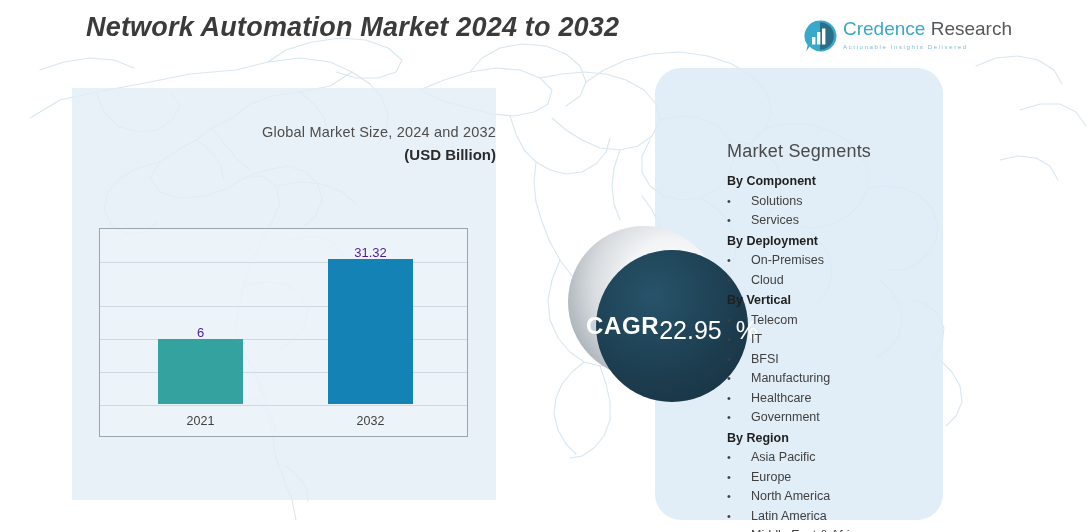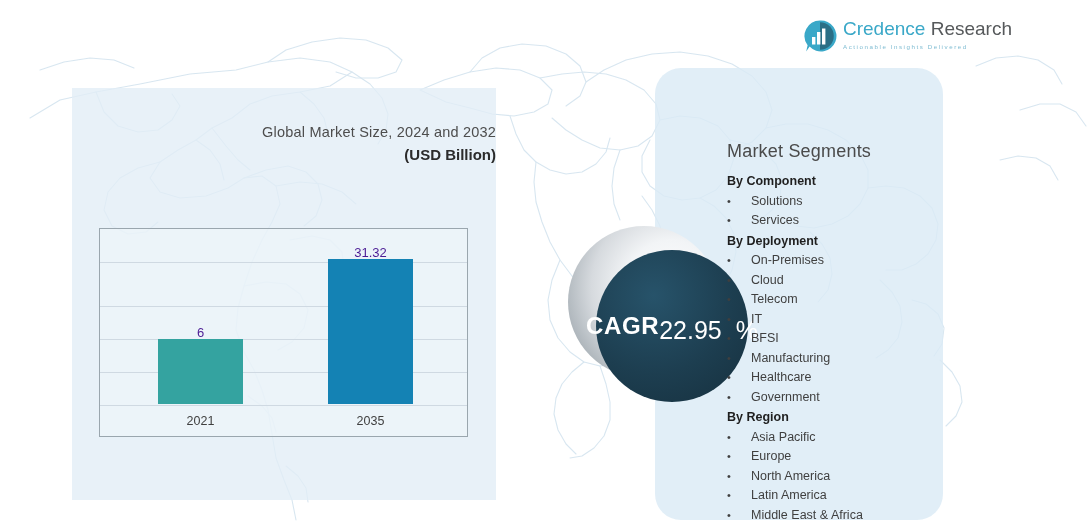--- a/index.html
+++ b/index.html
@@ -146,20 +146,21 @@
         <path d="M248 396 L262 406 L272 418 L276 432"></path>
         <path d="M286 466 L298 476 L306 488 L308 502"></path>
       </g>
     </svg>
   </div>
 
   <div class="left-panel"></div>
 
   <div class="right-panel"></div>
 
+  <div class="title">Network Automation Market 2024 to 2032</div>
 
   <div class="logo">
     <div class="logo-mark">
       <svg viewBox="0 0 34 34" xmlns="http://www.w3.org/2000/svg">
         <path d="M17 1.5 A15.5 15.5 0 1 1 6.6 27.5 L3.2 32.4 L4.6 26.2 A15.5 15.5 0 0 1 17 1.5 Z" fill="#3aa8c8"></path>
         <path d="M17 3.2 A13.8 13.8 0 0 1 17 30.8 Z" fill="#2b6f86"></path>
         <rect x="9" y="18" width="3.4" height="7.5" fill="#ffffff"></rect>
         <rect x="14" y="13" width="3.4" height="12.5" fill="#ffffff"></rect>
         <rect x="19" y="9.5" width="3.4" height="16" fill="#ffffff"></rect>
       </svg>
@@ -183,21 +184,21 @@
     <div class="grid" style="top:176px"></div>
 
     <div class="bars">
 
       <div class="bar bar-teal" style="left:58px;width:85px;height:65px;"></div>
       <div class="bar-val" style="left:58px;width:85px;top:96px;">6</div>
       <div class="bar-cat" style="left:58px;width:85px;">2021</div>
 
       <div class="bar bar-blue" style="left:228px;width:85px;height:145px;"></div>
       <div class="bar-val" style="left:228px;width:85px;top:16px;">31.32</div>
-      <div class="bar-cat" style="left:228px;width:85px;">2035</div>
+      <div class="bar-cat" style="left:228px;width:85px;">2032</div>
     </div>
   </div>
 
   <div class="globe">
     <div class="sphere"></div>
     <div class="cagr-circle">
       <div class="cagr-label">CAGR</div>
       <div class="cagr-value"><span>22.95</span><span class="pct">%</span></div>
     </div>
   </div>
@@ -215,20 +216,21 @@
       </div>
       <div class="seg-group">By Deployment</div>
       <div class="seg-item">
         <span class="seg-bullet">•</span>
         <span>On-Premises</span>
       </div>
       <div class="seg-item">
         <span class="seg-bullet">•</span>
         <span>Cloud</span>
       </div>
+      <div class="seg-group">By  Vertical</div>
       <div class="seg-item">
         <span class="seg-bullet">•</span>
         <span>Telecom</span>
       </div>
       <div class="seg-item">
         <span class="seg-bullet">•</span>
         <span>IT</span>
       </div>
       <div class="seg-item">
         <span class="seg-bullet">•</span>

